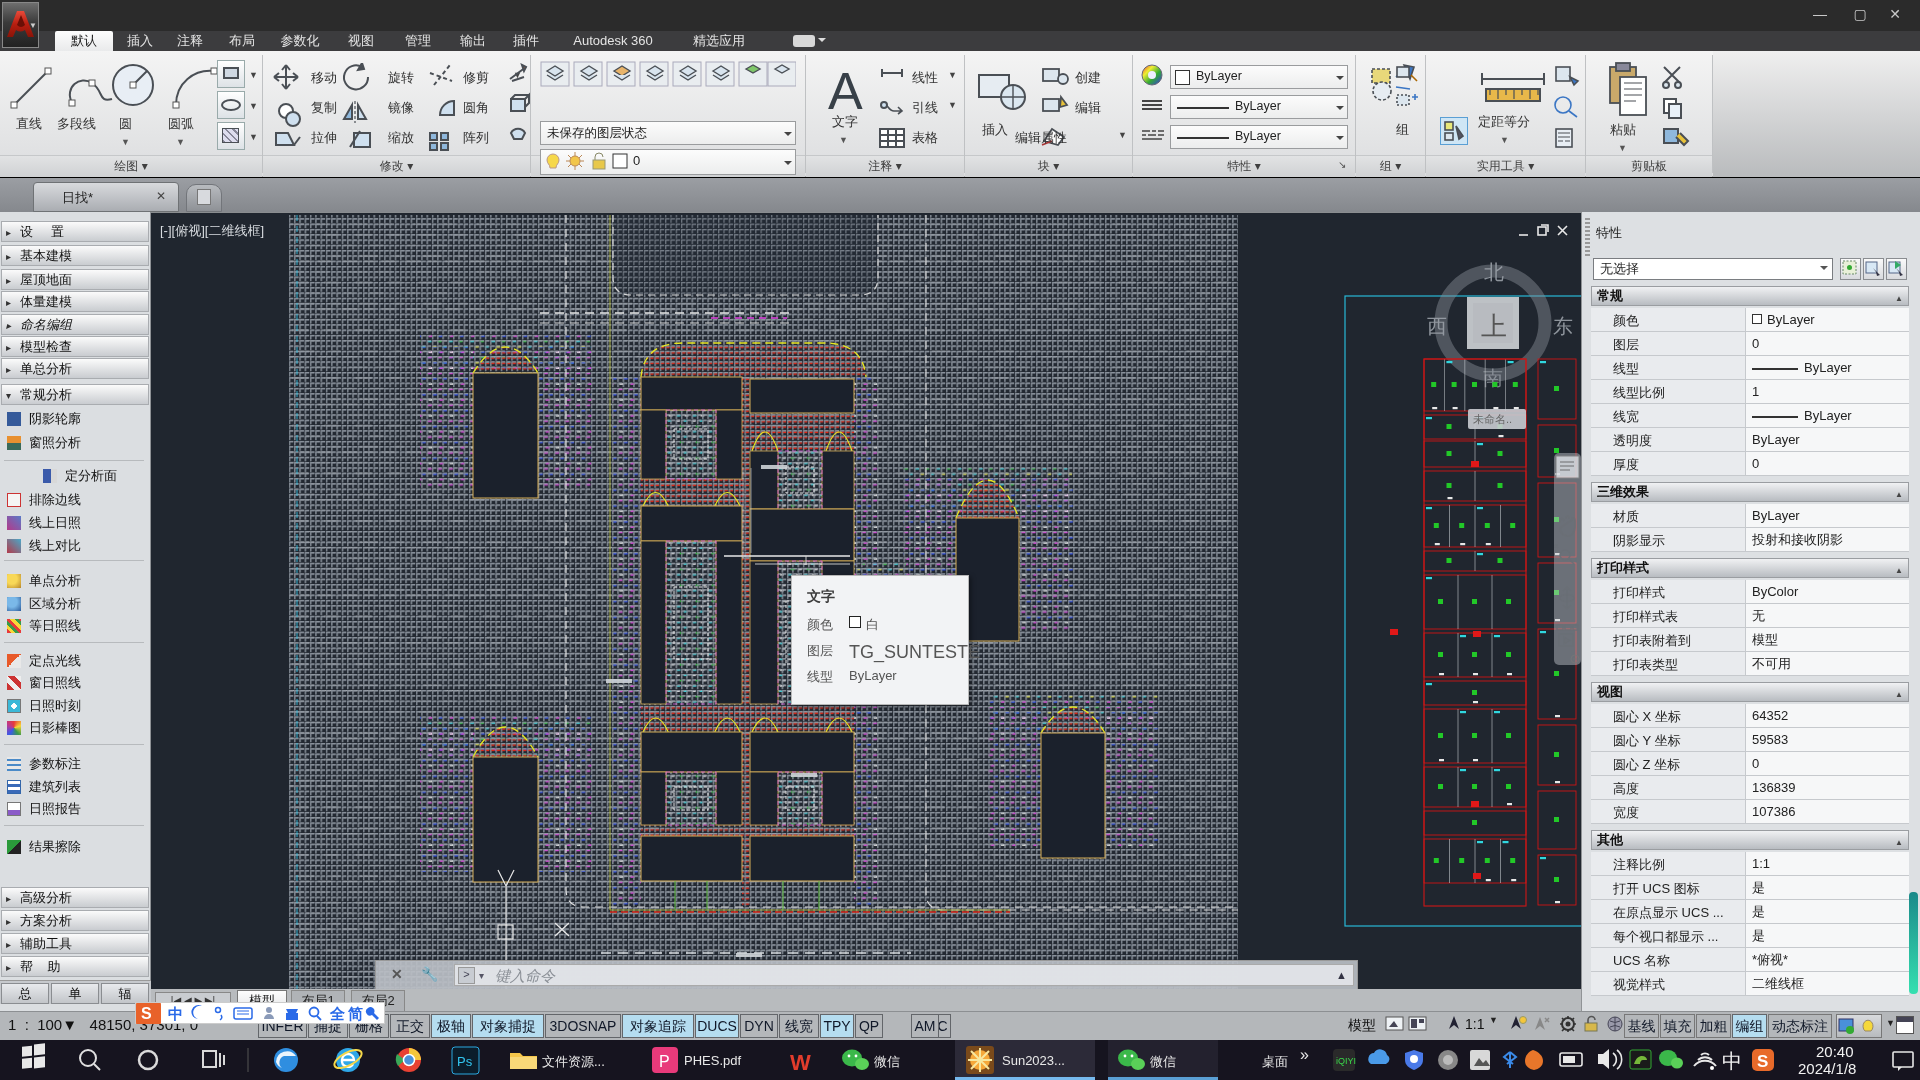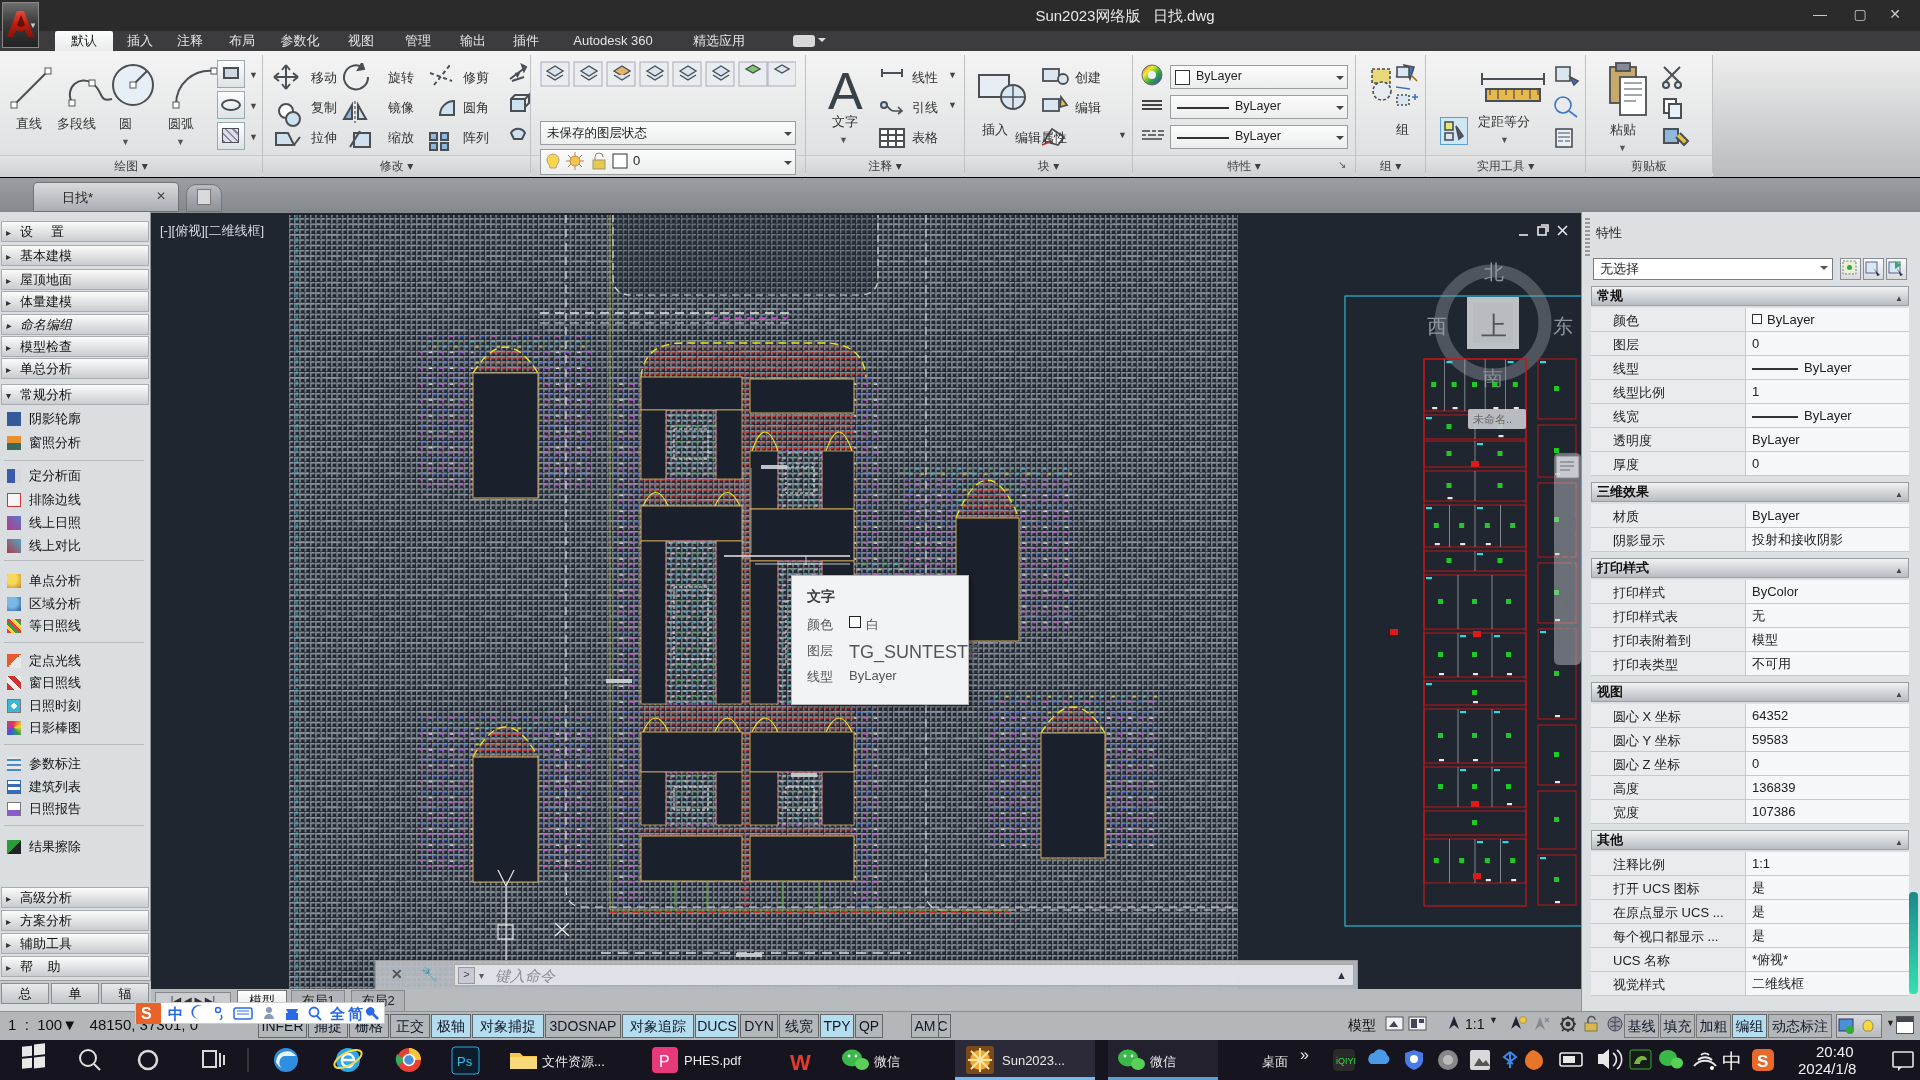--- a/index.html
+++ b/index.html
@@ -55,21 +55,20 @@
 .tog.on{background:#b5ddf0;}
 .sic{position:absolute;top:3px;height:22px;}
 .mtab{position:absolute;top:1px;width:54px;height:21px;background:#b0b3b7;border:1px solid #888;border-bottom:none;color:#222;font-size:13px;text-align:center;line-height:20px;}
 
 #task{left:0;top:1040px;width:1920px;height:40px;background:#16141f;}
 .tbtxt{position:absolute;color:#e8e8e8;font-size:13px;}
 </style></head>
 <body>
 <div id="root">
 <div id="title" class="abs">
-  <div class="cap">Sun2023网络版&nbsp;&nbsp;&nbsp;日找.dwg</div>
   <div class="winbtn" style="left:1805px;">—</div>
   <div class="winbtn" style="left:1845px;">▢</div>
   <div class="winbtn" style="left:1880px;">✕</div>
 </div>
 <div id="applogo" class="abs"><svg width="35" height="44">
         <defs>
           <linearGradient id="lga" x1="0" y1="0" x2="0" y2="1">
             <stop offset="0" stop-color="#e84a3a"></stop>
             <stop offset="0.5" stop-color="#b81e10"></stop>
             <stop offset="1" stop-color="#8a1408"></stop>
@@ -398,21 +397,21 @@
   <div class="lph" style="top:33px;"><span class="harr">▸</span>基本建模</div>
   <div class="lph" style="top:57px;"><span class="harr">▸</span>屋顶地面</div>
   <div class="lph" style="top:79px;"><span class="harr">▸</span>体量建模</div>
   <div class="lph" style="top:102px;font-style:italic;"><span class="harr">▸</span>命名编组</div>
   <div class="lph" style="top:124px;"><span class="harr">▸</span>模型检查</div>
   <div class="lph" style="top:146px;"><span class="harr">▸</span>单总分析</div>
   <div class="lph" style="top:172px;"><span class="harr">▾</span>常规分析</div>
   <div class="lpi" style="top:197px;"><span class="lpic" style="background:#355a9a;"></span>阴影轮廓</div>
   <div class="lpi" style="top:221px;"><span class="lpic" style="background:linear-gradient(#e89030 50%,#3a6a5a 50%);"></span>窗照分析</div>
   <div class="lpsep" style="top:248px;"></div>
-  <div class="lpi" style="top:254px;"><span class="lpic" style="background:linear-gradient(90deg,#3a5aaa 60%,#d8d8d8 60%);"></span>定分析面</div>
+  <div class="lpi" style="top:254px;padding-left:36px;"><span class="lpic" style="background:linear-gradient(90deg,#3a5aaa 60%,#d8d8d8 60%);"></span>定分析面</div>
   <div class="lpi" style="top:278px;"><span class="lpic" style="background:#f5f5f5;border:1px solid #c33;"></span>排除边线</div>
   <div class="lpi" style="top:301px;"><span class="lpic" style="background:linear-gradient(45deg,#b33a8a,#5a7ac8);"></span>线上日照</div>
   <div class="lpi" style="top:324px;"><span class="lpic" style="background:linear-gradient(45deg,#b33a4a,#4aa8c8);"></span>线上对比</div>
   <div class="lpsep" style="top:348px;"></div>
   <div class="lpi" style="top:359px;"><span class="lpic" style="background:radial-gradient(circle at 35% 35%,#f8d858 40%,#b8862a);"></span>单点分析</div>
   <div class="lpi" style="top:382px;"><span class="lpic" style="background:radial-gradient(circle at 35% 35%,#7ab8e8 40%,#2a5a9a);"></span>区域分析</div>
   <div class="lpi" style="top:404px;"><span class="lpic" style="background:repeating-linear-gradient(45deg,#e83a3a 0 3px,#f8d838 3px 6px,#3a9a4a 6px 9px);"></span>等日照线</div>
   <div class="lpsep" style="top:430px;"></div>
   <div class="lpi" style="top:439px;"><span class="lpic" style="background:linear-gradient(135deg,#e85a2a 50%,#e8e8e8 50%);"></span>定点光线</div>
   <div class="lpi" style="top:461px;"><span class="lpic" style="background:linear-gradient(45deg,#c33 25%,#eee 25% 50%,#c33 50% 75%,#eee 75%);"></span>窗日照线</div>

